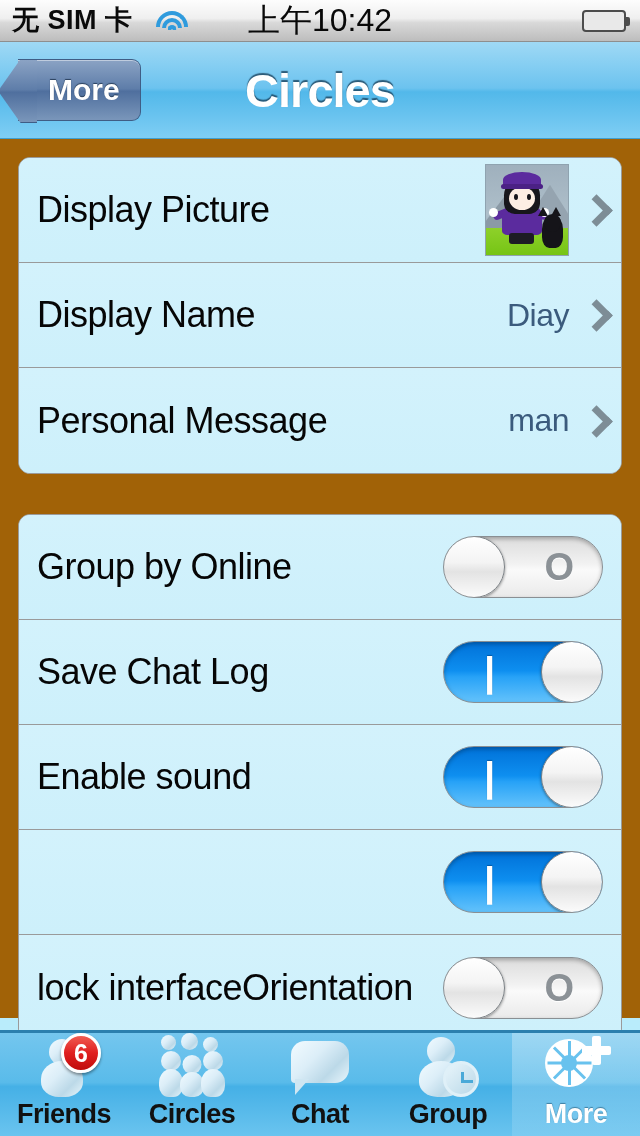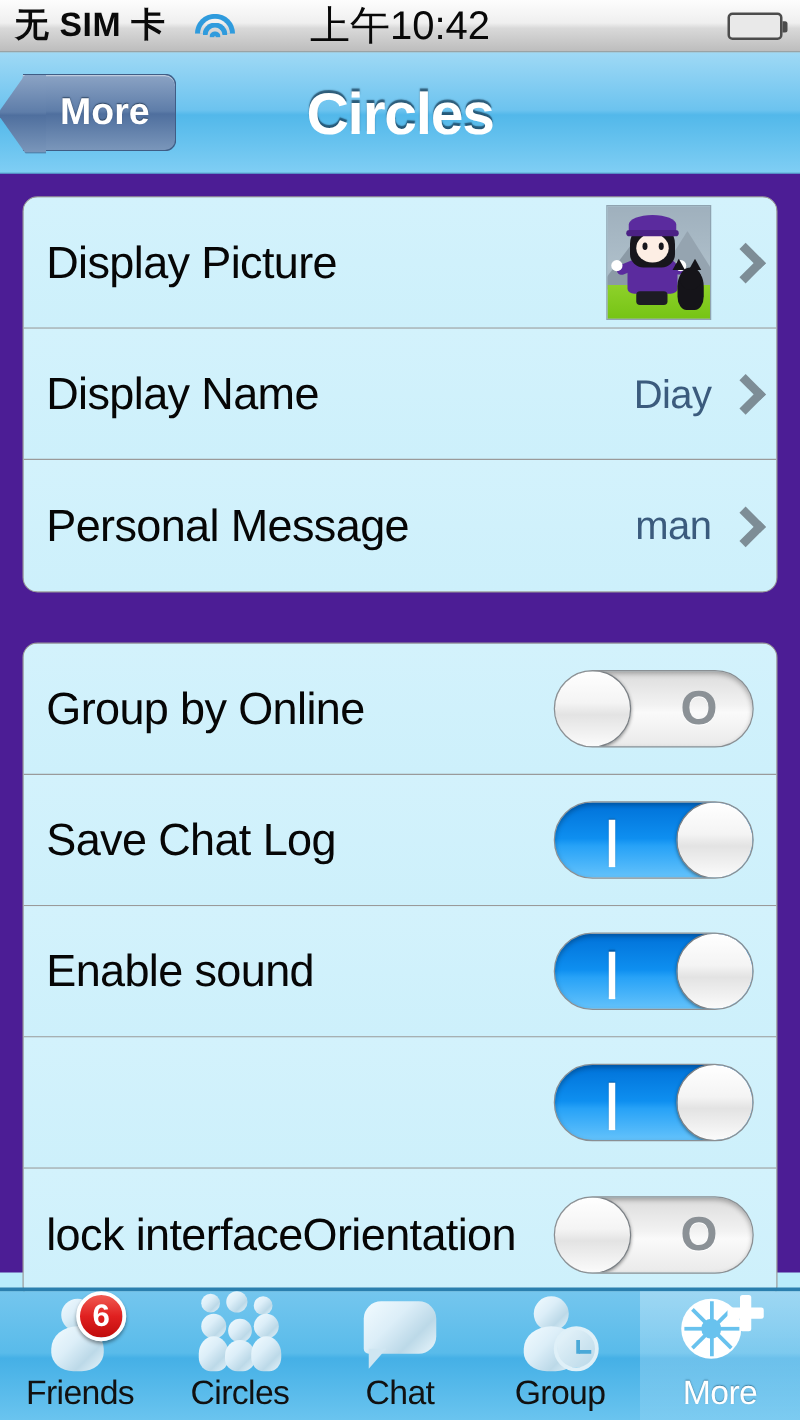--- a/index.html
+++ b/index.html
@@ -61,21 +61,21 @@
   .backbtn::before{
     content:""; position:absolute; left:-20px; top:-1px; width:38px; height:62px;
     background:linear-gradient(to bottom,#8ba3c4 0%,#5e7da9 48%,#4f6f9e 52%,#7a96ba 100%);
     border:1px solid #3f5d85; border-right:none;
     border-radius:9px 0 0 9px;
     clip-path:polygon(0% 50%, 58% 0%, 100% 0%, 100% 100%, 58% 100%);
     z-index:-1;
   }
 
   
-  .content{ position:relative; background:#4c1d95; padding:18px 0 0 0; height:879px; }
+  .content{ position:relative; background:#a16207; padding:18px 0 0 0; height:879px; }
   .group{
     margin:0 18px 40px 18px;
     border:1px solid #9a9a9a; border-radius:12px;
     background:#cdf0fb; overflow:hidden;
     box-shadow:0 1px 0 rgba(255,255,255,.5) inset;
   }
   .row{
     position:relative; display:flex; align-items:center;
     padding:0 18px; height:105px;
     background:linear-gradient(to bottom,#d3f2fc 0%,#cdf0fb 100%);
@@ -157,21 +157,21 @@
     position:absolute; left:0; bottom:0; width:100%; height:106px;
     background:linear-gradient(to bottom,#74c6ee 0%,#59bbea 48%,#45b0e6 52%,#6ac4ef 100%);
     border-top:3px solid #2b7fae;
     display:flex;
   }
   .tab{
     flex:1; position:relative; display:flex; flex-direction:column;
     align-items:center; justify-content:flex-end; padding-bottom:6px; gap:2px;
   }
   .tab.selected{ background:linear-gradient(to bottom,rgba(255,255,255,.30),rgba(255,255,255,.12)); }
-  .tab-label{ font-size:27px; font-weight:normal; color:#111; letter-spacing:-.5px; }
+  .tab-label{ font-size:27px; font-weight:bold; color:#111; letter-spacing:-.5px; }
   .tab.selected .tab-label{ color:#fff; text-shadow:0 -1px 1px rgba(30,80,110,.6); }
   .tab-icon{ position:relative; width:70px; height:62px; }
 
   .glass{ background:linear-gradient(135deg,#f2fbff 0%,#dceef8 40%,#bcd9e8 70%,#e9f6fc 100%); }
 
   .ic-head{ position:absolute; border-radius:50%; }
   .ic-body{ position:absolute; border-radius:50% 50% 42% 42%; }
 
   
   .f-head{ left:20px; top:4px; width:26px; height:26px; }

